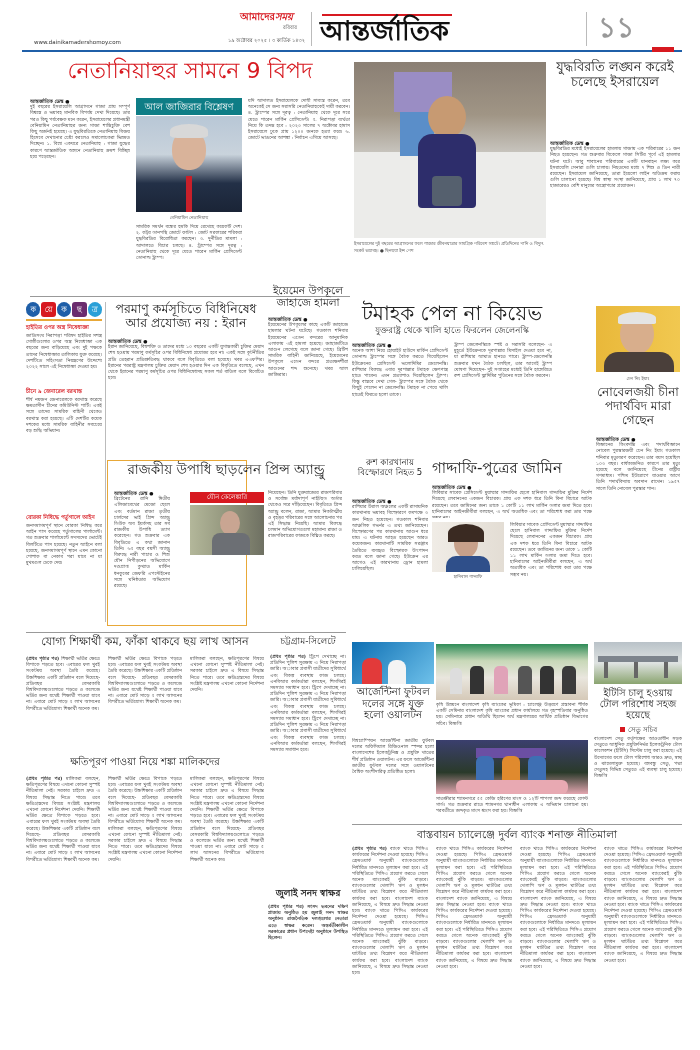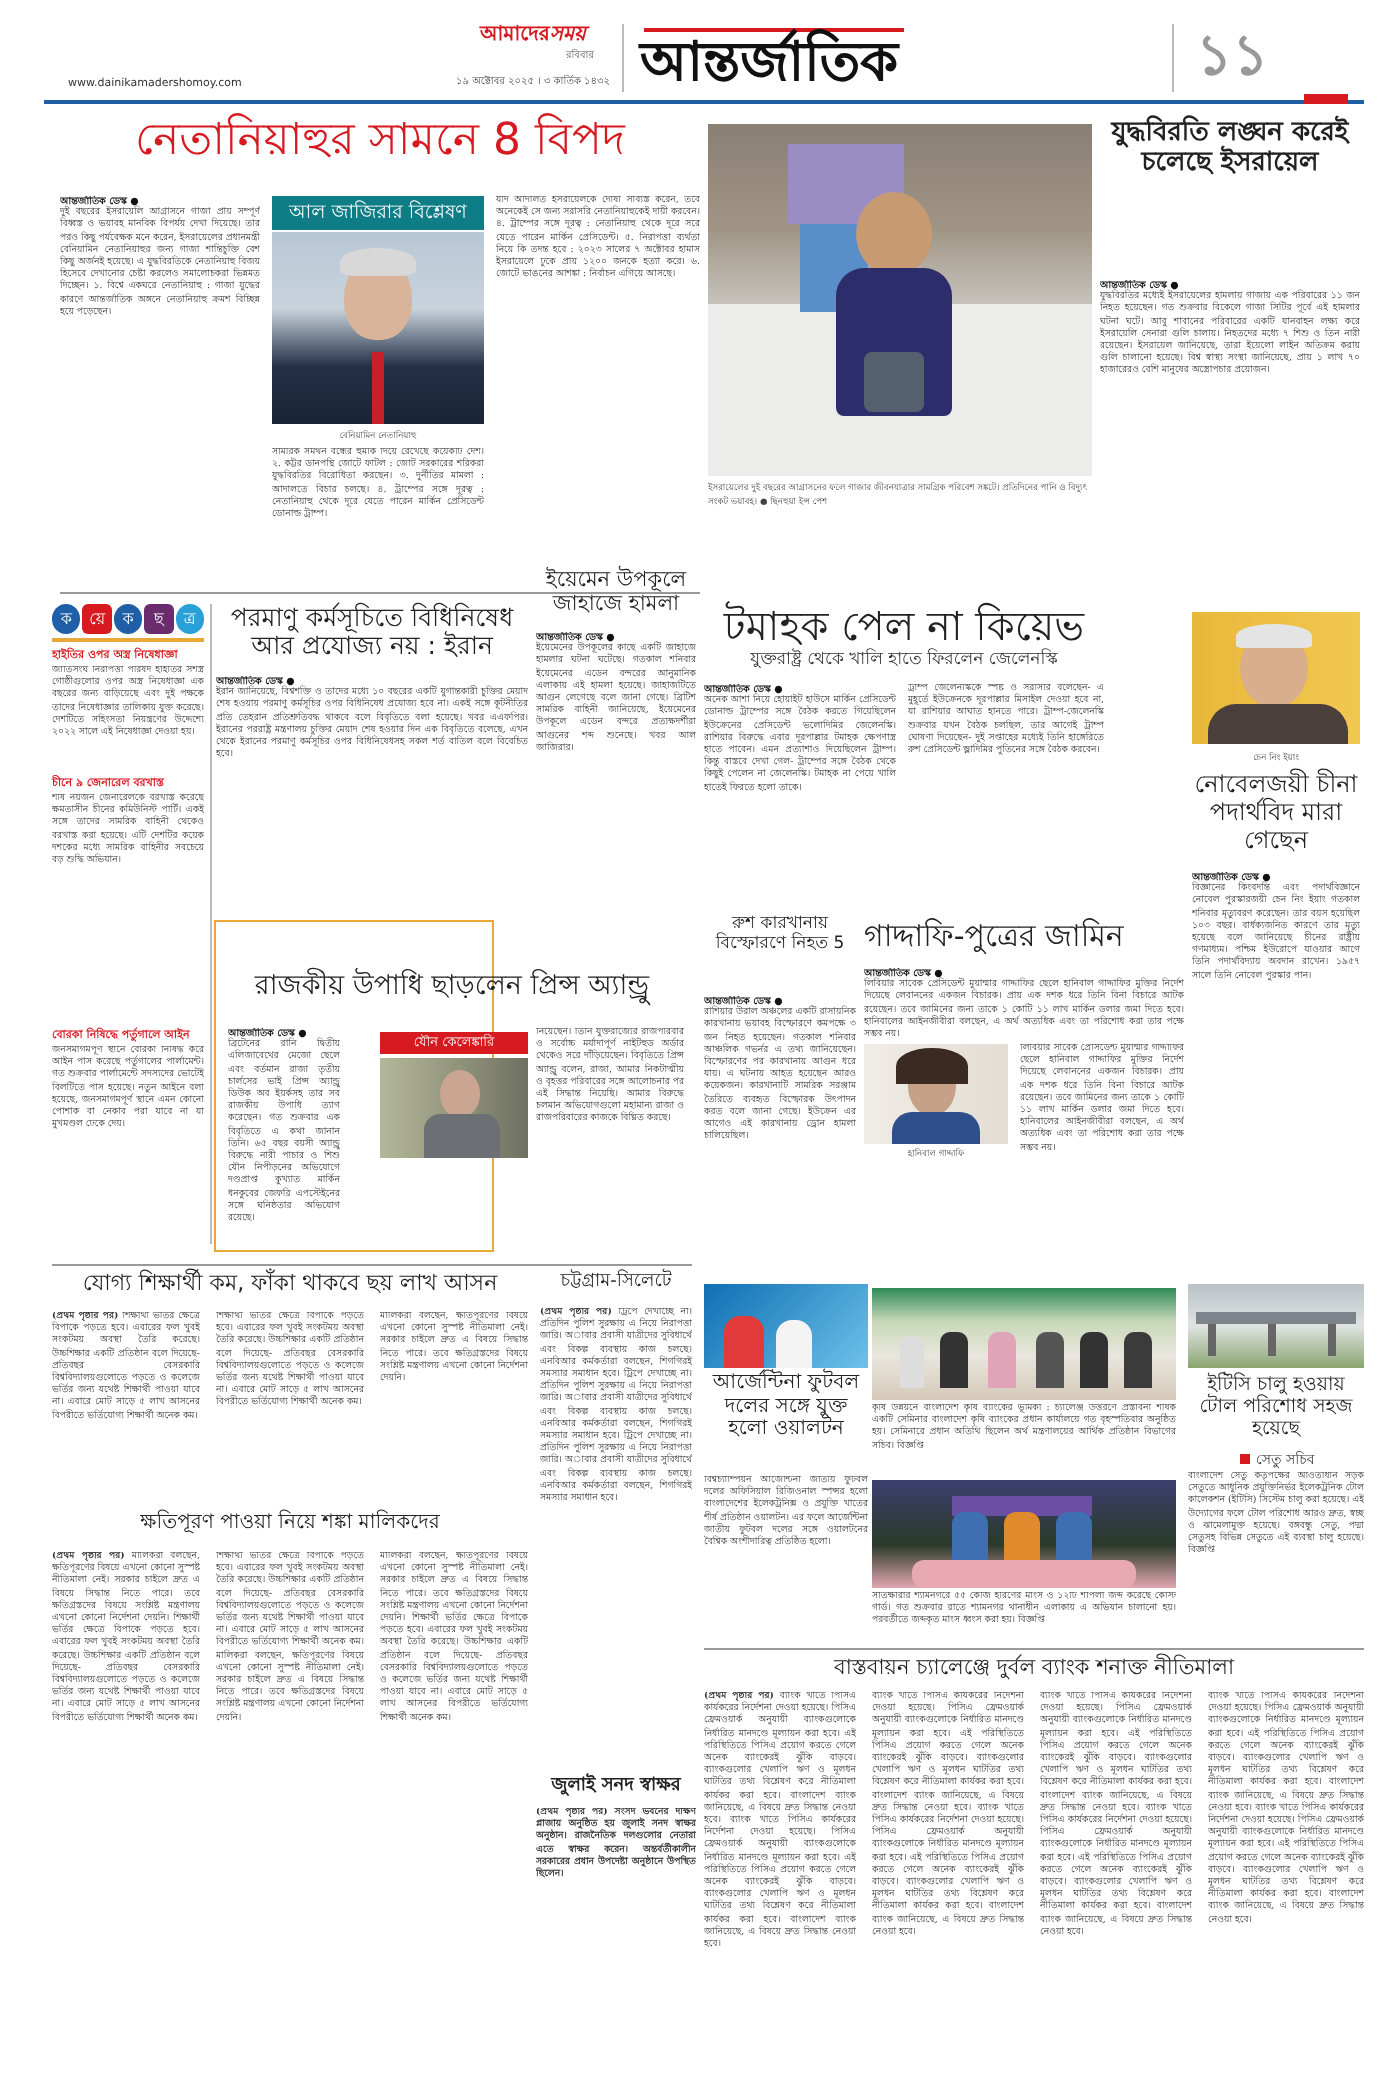--- a/index.html
+++ b/index.html
@@ -29,21 +29,21 @@
     <div class="abs" style="left:4px;top:6px;width:130px;height:1.5px;background:#d71920;"></div>
     <div class="abs" style="left:2px;top:2px;font-size:27px;font-weight:bold;color:#111;white-space:nowrap;">আন্তর্জাতিক</div>
   </div>
   <div class="abs rule-v" style="left:586px;top:12px;height:34px;"></div>
   <div class="abs" style="left:598px;top:6px;font-size:28px;color:#999;font-weight:bold;">১১</div>
   <div class="abs" style="left:22px;top:50px;width:660px;height:2px;background:#1f5fa8;"></div>
   <div class="abs" style="left:652px;top:47px;width:22px;height:5px;background:#d71920;"></div>
 </div>
 
 <div class="abs" style="left:30px;top:58px;width:320px;height:230px;">
-  <div class="abs hl" style="left:0;top:0;width:320px;font-size:22px;color:#d71920;white-space:nowrap;">নেতানিয়াহুর সামনে 8 বিপদ</div>
+  <div class="abs hl" style="left:0;top:0;width:320px;font-size:22px;color:#d71920;white-space:nowrap;">নেতানিয়াহুর সামনে 9 বিপদ</div>
   <div class="abs body-text" style="left:0;top:40px;width:100px;height:188px;">
     <div class="byline">আন্তর্জাতিক ডেস্ক ●</div>
     <span>দুই বছরের ইসরায়েলি আগ্রাসনে গাজা প্রায় সম্পূর্ণ বিধ্বস্ত ও ভয়াবহ মানবিক বিপর্যয় দেখা দিয়েছে। তার পরও কিছু পর্যবেক্ষক মনে করেন, ইসরায়েলের প্রধানমন্ত্রী বেনিয়ামিন নেতানিয়াহুর জন্য গাজা শান্তিচুক্তি বেশ কিছু অর্জনই হয়েছে। এ যুদ্ধবিরতিকে নেতানিয়াহু বিজয় হিসেবে দেখানোর চেষ্টা করলেও সমালোচকরা ভিন্নমত দিচ্ছেন। ১. বিশ্বে একঘরে নেতানিয়াহু : গাজা যুদ্ধের কারণে আন্তর্জাতিক অঙ্গনে নেতানিয়াহু ক্রমশ বিচ্ছিন্ন হয়ে পড়েছেন।</span>
   </div>
   <div class="abs" style="left:106px;top:40px;width:106px;height:17px;background:#0e7d86;color:#fff;font-size:9.5px;text-align:center;line-height:17px;">আল জাজিরার বিশ্লেষণ</div>
   <div class="abs photo" style="left:106px;top:58px;width:106px;height:96px;background:linear-gradient(180deg,#b8c7d6 0%,#c9d3dc 40%,#233047 70%,#1a2436 100%);">
     <div class="abs" style="left:36px;top:12px;width:34px;height:42px;border-radius:50% 50% 45% 45%;background:#d9b39a;"></div>
     <div class="abs" style="left:34px;top:8px;width:38px;height:14px;border-radius:50% 50% 20% 20%;background:#d8d8d8;"></div>
     <div class="abs" style="left:50px;top:60px;width:6px;height:36px;background:#c8202a;"></div>
   </div>
@@ -60,21 +60,21 @@
     <div class="abs" style="left:10px;top:0;width:38px;height:42px;border-radius:50%;background:#c79a72;"></div>
     <div class="abs" style="left:0;top:38px;width:58px;height:74px;border-radius:14px 14px 4px 4px;background:#2d2d6b;"></div>
     <div class="abs" style="left:14px;top:80px;width:30px;height:30px;background:#55606e;border-radius:4px;"></div>
   </div>
 </div>
 <div class="abs caption" style="left:354px;top:241px;width:192px;text-align:left;">
   <span>ইসরায়েলের দুই বছরের আগ্রাসনের ফলে গাজার জীবনযাত্রার সামগ্রিক পরিবেশ সঙ্কটে। প্রতিদিনের পানি ও বিদ্যুৎ সংকট ভয়াবহ।</span>
   <span>● ছিনহুয়া ইন্স পেশ</span>
 </div>
 <div class="abs" style="left:550px;top:60px;width:130px;height:232px;">
-  <div class="abs hl" style="left:0;top:0;width:130px;font-size:13px;font-weight:bold;">যুদ্ধবিরতি লঙ্ঘন করেই চলেছে ইসরায়েল</div>
+  <div class="abs hl" style="left:0;top:0;width:130px;font-size:13px;">যুদ্ধবিরতি লঙ্ঘন করেই চলেছে ইসরায়েল</div>
   <div class="abs body-text" style="left:0;top:80px;width:130px;height:150px;">
     <div class="byline">আন্তর্জাতিক ডেস্ক ●</div>
     <span>যুদ্ধবিরতির মধ্যেই ইসরায়েলের হামলায় গাজায় এক পরিবারের ১১ জন নিহত হয়েছেন। গত শুক্রবার বিকেলে গাজা সিটির পূর্বে এই হামলার ঘটনা ঘটে। আবু শাবানের পরিবারের একটি যানবাহন লক্ষ্য করে ইসরায়েলি সেনারা গুলি চালায়। নিহতদের মধ্যে ৭ শিশু ও তিন নারী রয়েছেন। ইসরায়েল জানিয়েছে, তারা ইয়েলো লাইন অতিক্রম করায় গুলি চালানো হয়েছে। বিশ্ব স্বাস্থ্য সংস্থা জানিয়েছে, প্রায় ১ লাখ ৭০ হাজারেরও বেশি মানুষের অস্ত্রোপচার প্রয়োজন।</span>
   </div>
 </div>
 
 <div class="abs rule-h" style="left:30px;top:296px;width:320px;"></div>
 
 <div class="abs" style="left:26px;top:302px;width:76px;height:326px;">
   <div class="abs" style="left:0;top:0;width:76px;height:18px;display:flex;gap:1px;">
@@ -134,21 +134,21 @@
   </div>
   <div class="abs caption" style="left:0;top:70px;width:84px;">চেন নিং ইয়াং</div>
   <div class="abs hl" style="left:0;top:80px;width:84px;font-size:12px;">নোবেলজয়ী চীনা পদার্থবিদ মারা গেছেন</div>
   <div class="abs body-text" style="left:0;top:130px;width:84px;height:194px;">
     <div class="byline">আন্তর্জাতিক ডেস্ক ●</div>
     <span>বিজ্ঞানের কিংবদন্তি এবং পদার্থবিজ্ঞানে নোবেল পুরস্কারজয়ী চেন নিং ইয়াং গতকাল শনিবার মৃত্যুবরণ করেছেন। তার বয়স হয়েছিল ১০৩ বছর। বার্ধক্যজনিত কারণে তার মৃত্যু হয়েছে বলে জানিয়েছে চীনের রাষ্ট্রীয় গণমাধ্যম। পশ্চিম ইউরোপে যাওয়ার আগে তিনি পদার্থবিদ্যায় অবদান রাখেন। ১৯৫৭ সালে তিনি নোবেল পুরস্কার পান।</span>
   </div>
 </div>
 
 <div class="abs" style="left:107px;top:460px;width:140px;height:166px;border:1px solid #e8a838;"></div>
-<div class="abs" style="left:110px;top:486px;width:232px;height:160px;text-decoration:underline;">
+<div class="abs" style="left:110px;top:462px;width:232px;height:160px;text-decoration:underline;">
   <div class="abs hl" style="left:0;top:0;width:232px;font-size:13.5px;white-space:nowrap;">রাজকীয় উপাধি ছাড়লেন প্রিন্স অ্যান্ড্রু</div>
   <div class="abs body-text" style="left:4px;top:28px;width:56px;height:130px;">
     <div class="byline">আন্তর্জাতিক ডেস্ক ●</div>
     <span>ব্রিটেনের রানি দ্বিতীয় এলিজাবেথের মেজো ছেলে এবং বর্তমান রাজা তৃতীয় চার্লসের ভাই প্রিন্স অ্যান্ড্রু ডিউক অব ইয়র্কসহ তার সব রাজকীয় উপাধি ত্যাগ করেছেন। গত শুক্রবার এক বিবৃতিতে এ কথা জানান তিনি। ৬৫ বছর বয়সী অ্যান্ড্রু বিরুদ্ধে নারী পাচার ও শিশু যৌন নিপীড়নের অভিযোগে দণ্ডপ্রাপ্ত কুখ্যাত মার্কিন ধনকুবের জেফরি এপস্টেইনের সঙ্গে ঘনিষ্ঠতার অভিযোগ রয়েছে।</span>
   </div>
   <div class="abs" style="left:80px;top:30px;width:74px;height:11px;background:#d71920;color:#fff;font-size:6.5px;text-align:center;line-height:11px;">যৌন কেলেঙ্কারি</div>
   <div class="abs photo" style="left:80px;top:43px;width:74px;height:50px;background:linear-gradient(90deg,#b3b79a,#93967d 50%,#6e7062);">
     <div class="abs" style="left:30px;top:6px;width:20px;height:24px;border-radius:50%;background:#c9a592;"></div>
     <div class="abs" style="left:22px;top:28px;width:38px;height:22px;border-radius:8px 8px 0 0;background:#6c6f74;"></div>
   </div>

